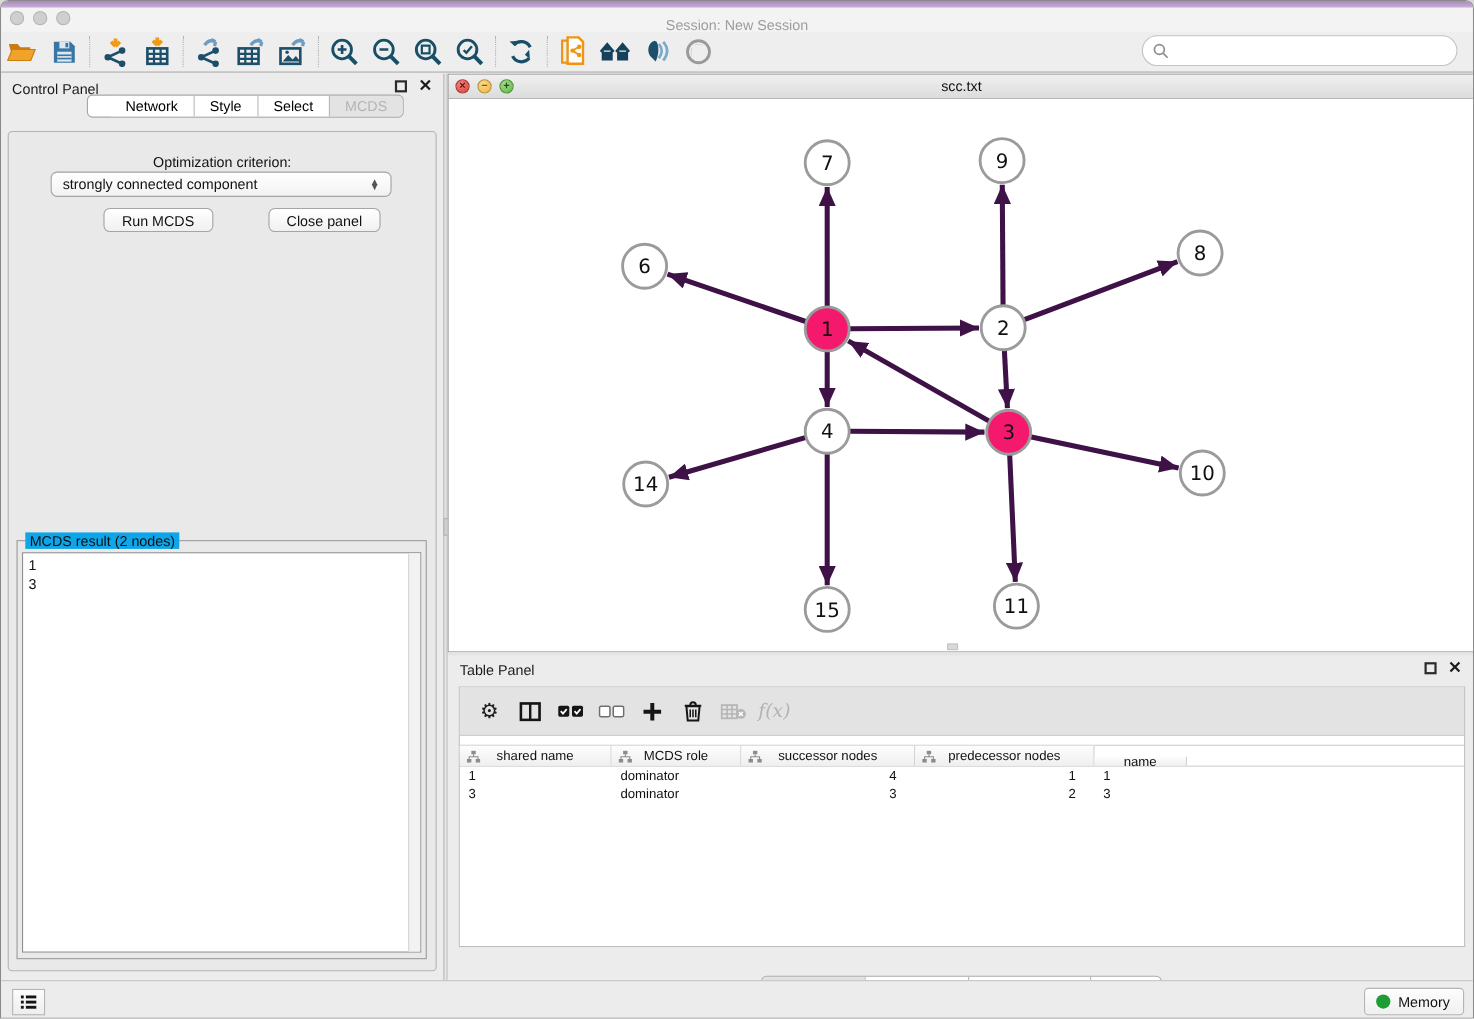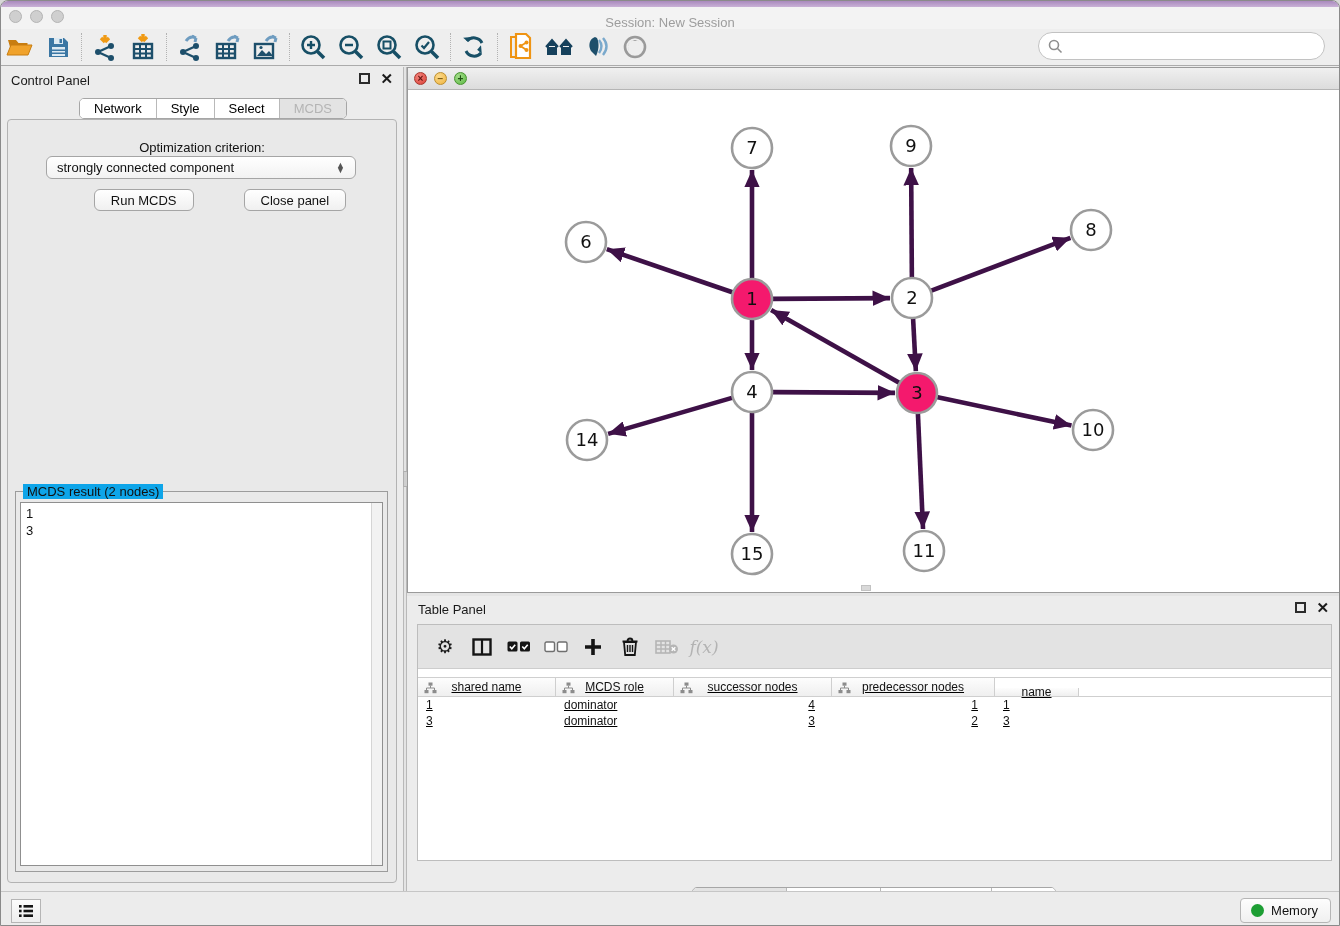--- a/index.html
+++ b/index.html
@@ -32,21 +32,21 @@
   .float-glyph { width:11px; height:11px; border:2px solid #2b2b2b; display:inline-block; }
   .close-glyph { font-size:15px; font-weight:bold; color:#1a1a1a; line-height:11px; }
 
   .seg-tabs { position:absolute; display:flex; border:1px solid #a6a6a6; border-radius:5px; overflow:hidden;
               background:#fff; height:21px; }
   .seg { padding:0 14px; font-size:13px; color:#000; background:#fff; display:flex; align-items:center;
          border-left:1px solid #b9b9b9; cursor:default; white-space:nowrap; }
   .seg:first-child { border-left:none; }
   .seg.active { background:#e3e3e3; color:#b4b4b4; }
 
-  .cp-tabs { left:78px; top:31px; }
+  .cp-tabs { left:78px; top:19px;padding-left:20px; }
   .cp-content { position:absolute; left:6px; top:52px; width:390px; height:764px; background:#e9e9e9;
                 border:1px solid #b3b3b3; border-radius:4px; }
   .opt-label { position:absolute; left:0; width:100%; top:20px; text-align:center; font-size:13px; color:#111; }
   .select { position:absolute; left:38px; top:36px; width:310px; height:23px; background:linear-gradient(#ffffff,#f2f2f2);
             border:1px solid #a5a5a5; border-radius:6px; font-size:13px; color:#111;
             display:flex; align-items:center; padding:0 10px; }
   .select .val { flex:1; }
   .stepper { display:flex; flex-direction:column; align-items:center; line-height:5px; color:#555; font-size:9px; }
   .btnrow { position:absolute; left:0; top:69px; width:100%; display:flex; justify-content:center; gap:14px; }
   .aqua-btn { height:22px; padding:0 16px; background:linear-gradient(#ffffff,#f0f0f0); border:1px solid #a5a5a5;
@@ -82,21 +82,21 @@
 
   
   .table-panel { position:absolute; left:406px; top:595px; width:934px; height:295px; background:#ececec; }
   .tp-inset { position:absolute; left:10px; top:28px; right:9px; height:237px; background:#fff; border:1px solid #bdbdbd; }
   .tp-toolbar { position:absolute; left:0; top:0; width:100%; height:44px; background:#e3e3e3;
                 border-bottom:1px solid #cdcdcd; display:flex; align-items:center; padding-left:12px; gap:7px; }
   .tpbtn { width:30px; height:30px; display:flex; align-items:center; justify-content:center; }
   .gear-glyph { font-size:19px; color:#1c1c1c; }
   .fx-glyph { font-family:"DejaVu Serif", serif; font-style:italic; font-size:17px; color:#b3b3b3; }
 
-  .tgrid { position:absolute; left:0; top:52px; right:0; bottom:0;text-decoration:underline; }
+  .tgrid { position:absolute; left:0; top:52px; right:0; bottom:0; }
   .thead { display:flex; height:20px; border-top:1px solid #cfcfcf; border-bottom:1px solid #cfcfcf; }
   .th { background:linear-gradient(#fdfdfd,#efefef); border-right:1px solid #cfcfcf; display:flex;
         align-items:center; justify-content:center; gap:5px; font-size:12px; color:#111; position:relative; }
   .th .hier { position:absolute; left:6px; top:4px; }
   .trow { display:flex; height:16px; font-size:12px; color:#111; }
   .td { padding:1px 8px; overflow:hidden; white-space:nowrap; }
   .td.r { text-align:right; padding-right:17px; }
 
   .tp-tabs-row { position:absolute; left:0; bottom:4px; width:100%; display:flex; justify-content:center; }
 
@@ -307,20 +307,21 @@
     <div class="vgrip"></div>
   </div>
 
   <div class="net-window">
     <div class="net-titlebar">
       <div class="net-lights">
         <div class="light red">×</div>
         <div class="light yellow">−</div>
         <div class="light green">+</div>
       </div>
+      <div class="net-title">scc.txt</div>
     </div>
     <div class="net-canvas" id="net-canvas">
         <svg width="932" height="502" viewBox="0 0 932 502">
           <defs>
             <marker id="arrow" markerWidth="4.2" markerHeight="3.4" refX="3.8" refY="1.7" orient="auto" markerUnits="strokeWidth">
               <path d="M0,0 L3.8,1.7 L0,3.4 Z" fill="#3E1147"></path>
             </marker>
           </defs>
           <line x1="344" y1="189" x2="344" y2="80" stroke="#3E1147" stroke-width="4.6" marker-end="url(#arrow)"></line>
           <line x1="325.08407962853954" y1="202.50477433028166" x2="198.80751240860647" y2="159.14474823669016" stroke="#3E1147" stroke-width="4.6" marker-end="url(#arrow)"></line>

